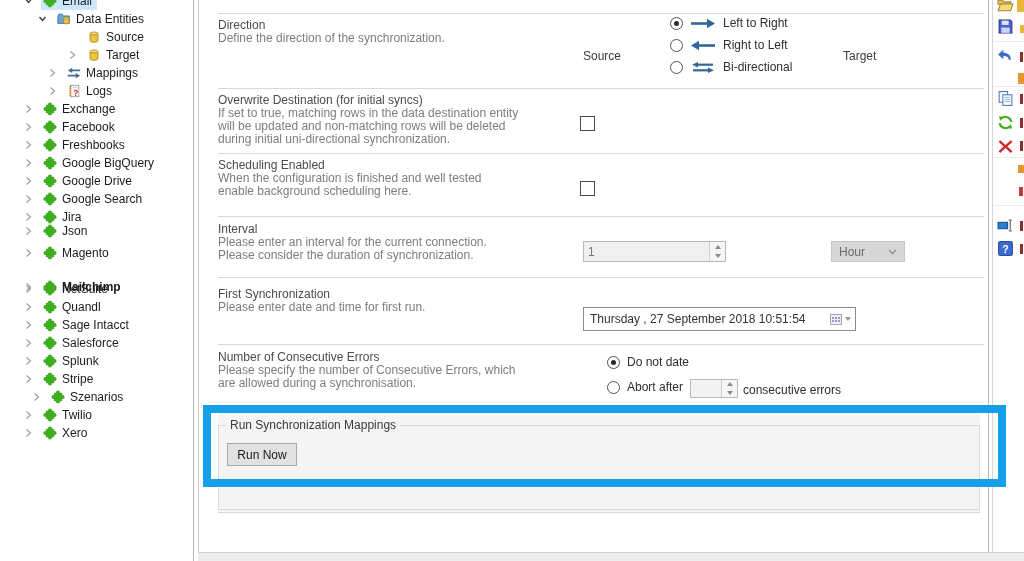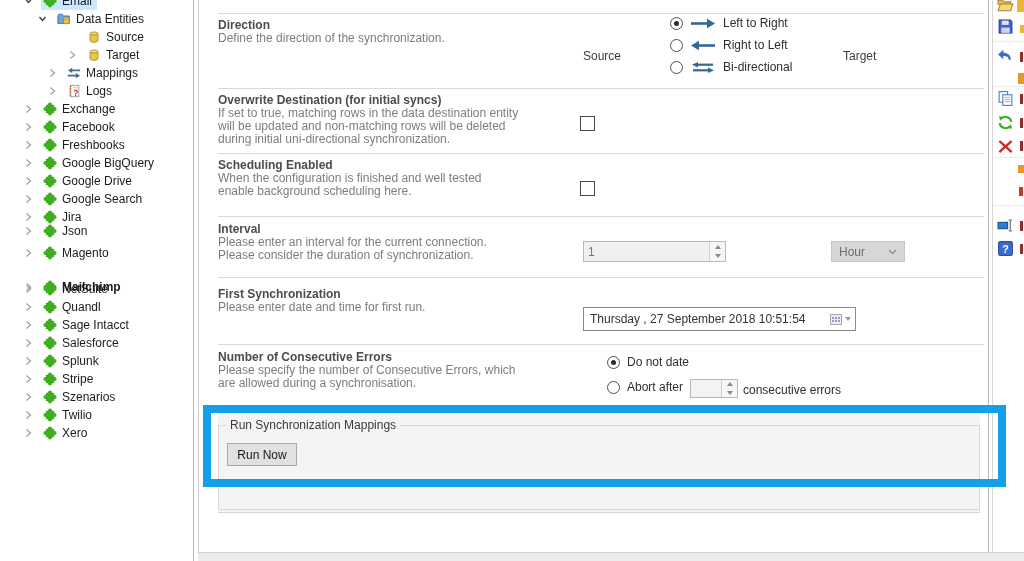--- a/index.html
+++ b/index.html
@@ -11,21 +11,21 @@
   .chev{position:absolute;top:4px;width:9px;height:10px;display:flex;}
   .row-inner{position:absolute;top:0;height:18px;display:flex;align-items:center;gap:5px;padding:0 5px 0 2px;}
   .row-inner.sel{background:#cce8ff;}
   .ticon{width:14px;height:14px;display:flex;flex:none;}
   .tlabel{font-size:12px;color:#1b1b1b;white-space:nowrap;}
   
   .vline{position:absolute;top:0;bottom:0;width:1px;background:#b8b8b8;}
   .bottom-strip{position:absolute;left:198px;top:552px;width:826px;height:9px;background:#ececec;border-top:1px solid #d2d2d2;}
   
   .sep{position:absolute;left:218px;width:766px;height:1px;background:#d9d9d9;}
-  .h{position:absolute;left:218px;font-size:12px;font-weight:bold;color:#4c4c4c;white-space:nowrap;}
+  .h{position:absolute;left:218px;font-size:12px;font-weight:normal;color:#4c4c4c;white-space:nowrap;}
   .d{position:absolute;left:218px;font-size:12px;color:#7d7d7d;line-height:13px;white-space:pre-line;}
   .lbl{position:absolute;font-size:12px;color:#3c3c3c;white-space:nowrap;}
   
   .checkbox{position:absolute;width:13px;height:13px;border:1px solid #4a4a4a;background:#fff;}
   .radio{width:13px;height:13px;border:1px solid #515151;border-radius:50%;background:#fff;position:relative;flex:none;box-sizing:border-box;}
   .radio.on::after{content:"";position:absolute;left:3px;top:3px;width:5px;height:5px;border-radius:50%;background:#2c2c2c;}
   .opt{display:flex;align-items:center;gap:7px;height:14px;margin-bottom:8px;}
   .opt-label{font-size:12px;color:#2e2e2e;white-space:nowrap;}
   .dir-arrow{display:flex;width:26px;height:11px;flex:none;}
   .spin{position:absolute;background:#f0f0f0;border:1px solid #b9b9b9;display:flex;box-sizing:border-box;}
@@ -494,21 +494,21 @@
                 <circle cx="8" cy="2.8" r="2.3"></circle>
                 <circle cx="2.8" cy="8" r="2.3"></circle>
                 <circle cx="13.2" cy="8" r="2.3"></circle>
                 <circle cx="8" cy="13.2" r="2.3"></circle>
               </g>
             </svg>
           </span>
           <span class="tlabel">Stripe</span>
         </span>
       </div>
-      <div class="tree-row" style="top: 388px;">
+      <div class="tree-row" style="top: 388px; margin-left: 8px;">
         <span class="chev" style="left:24px">
           <svg width="9" height="10" viewBox="0 0 9 10">
             <path d="M2.5 1.5 L6.5 5 L2.5 8.5" fill="none" stroke="#a2a2a2" stroke-width="1.3"></path>
           </svg>
         </span>
         <span class="row-inner" style="left:41px">
           <span class="ticon">
             <svg width="14" height="14" viewBox="0 0 16 16">
               <g fill="#3fae1f">
                 <rect x="3.2" y="3.2" width="9.6" height="9.6" rx="1"></rect>

